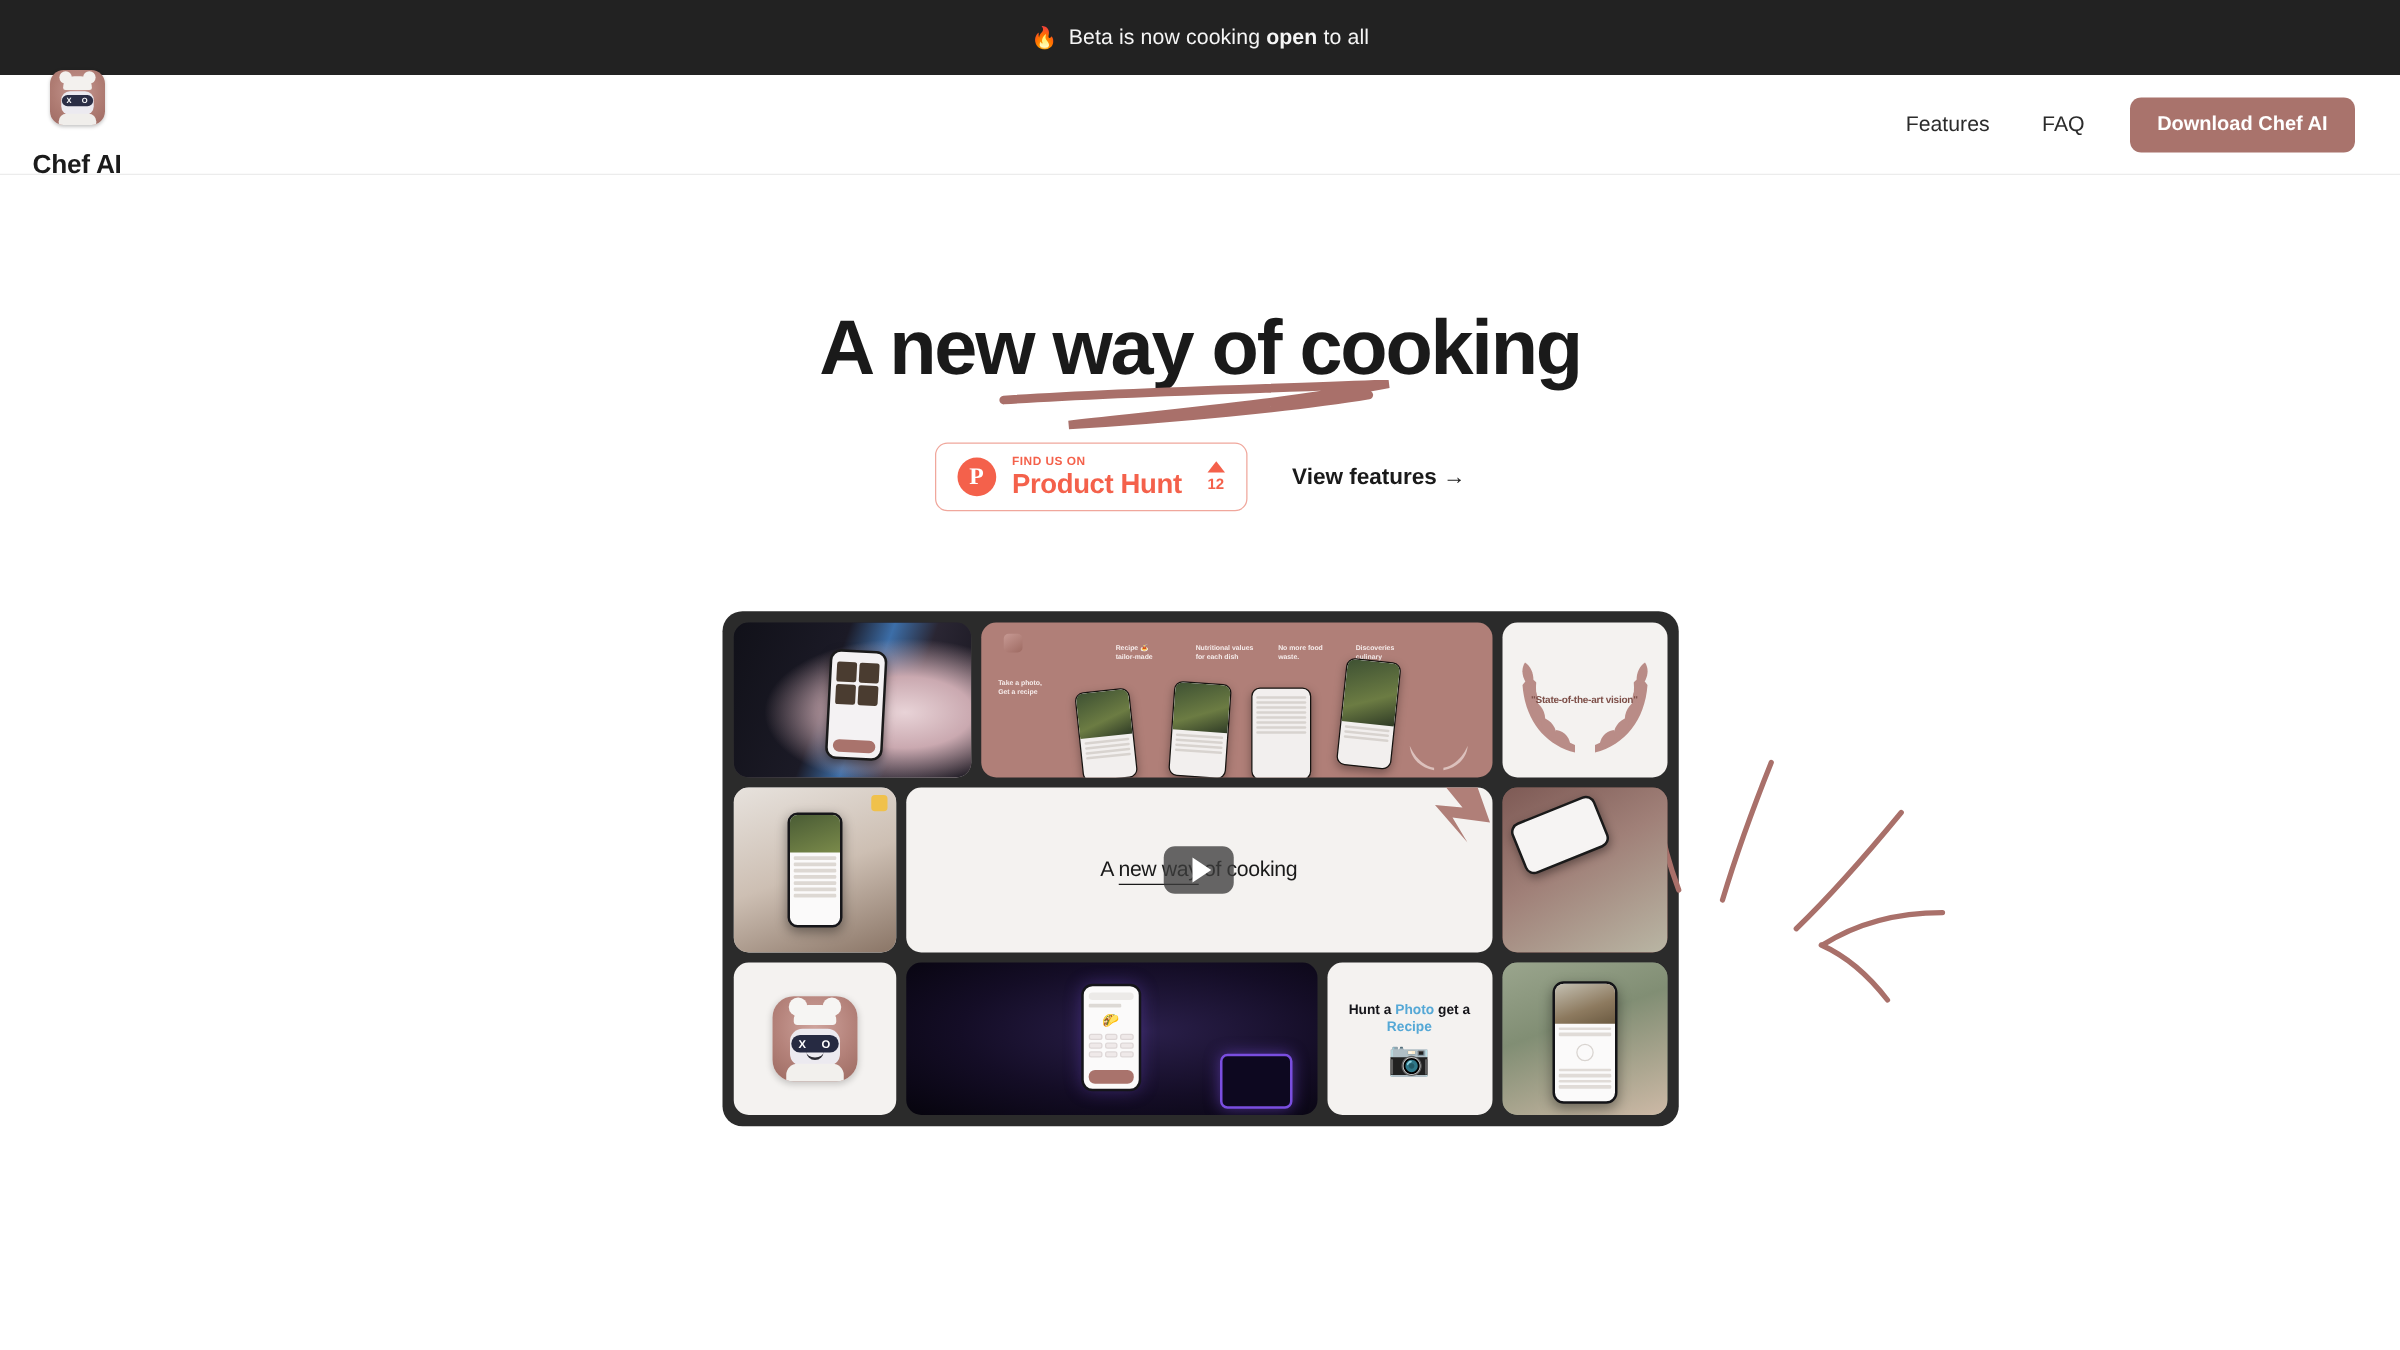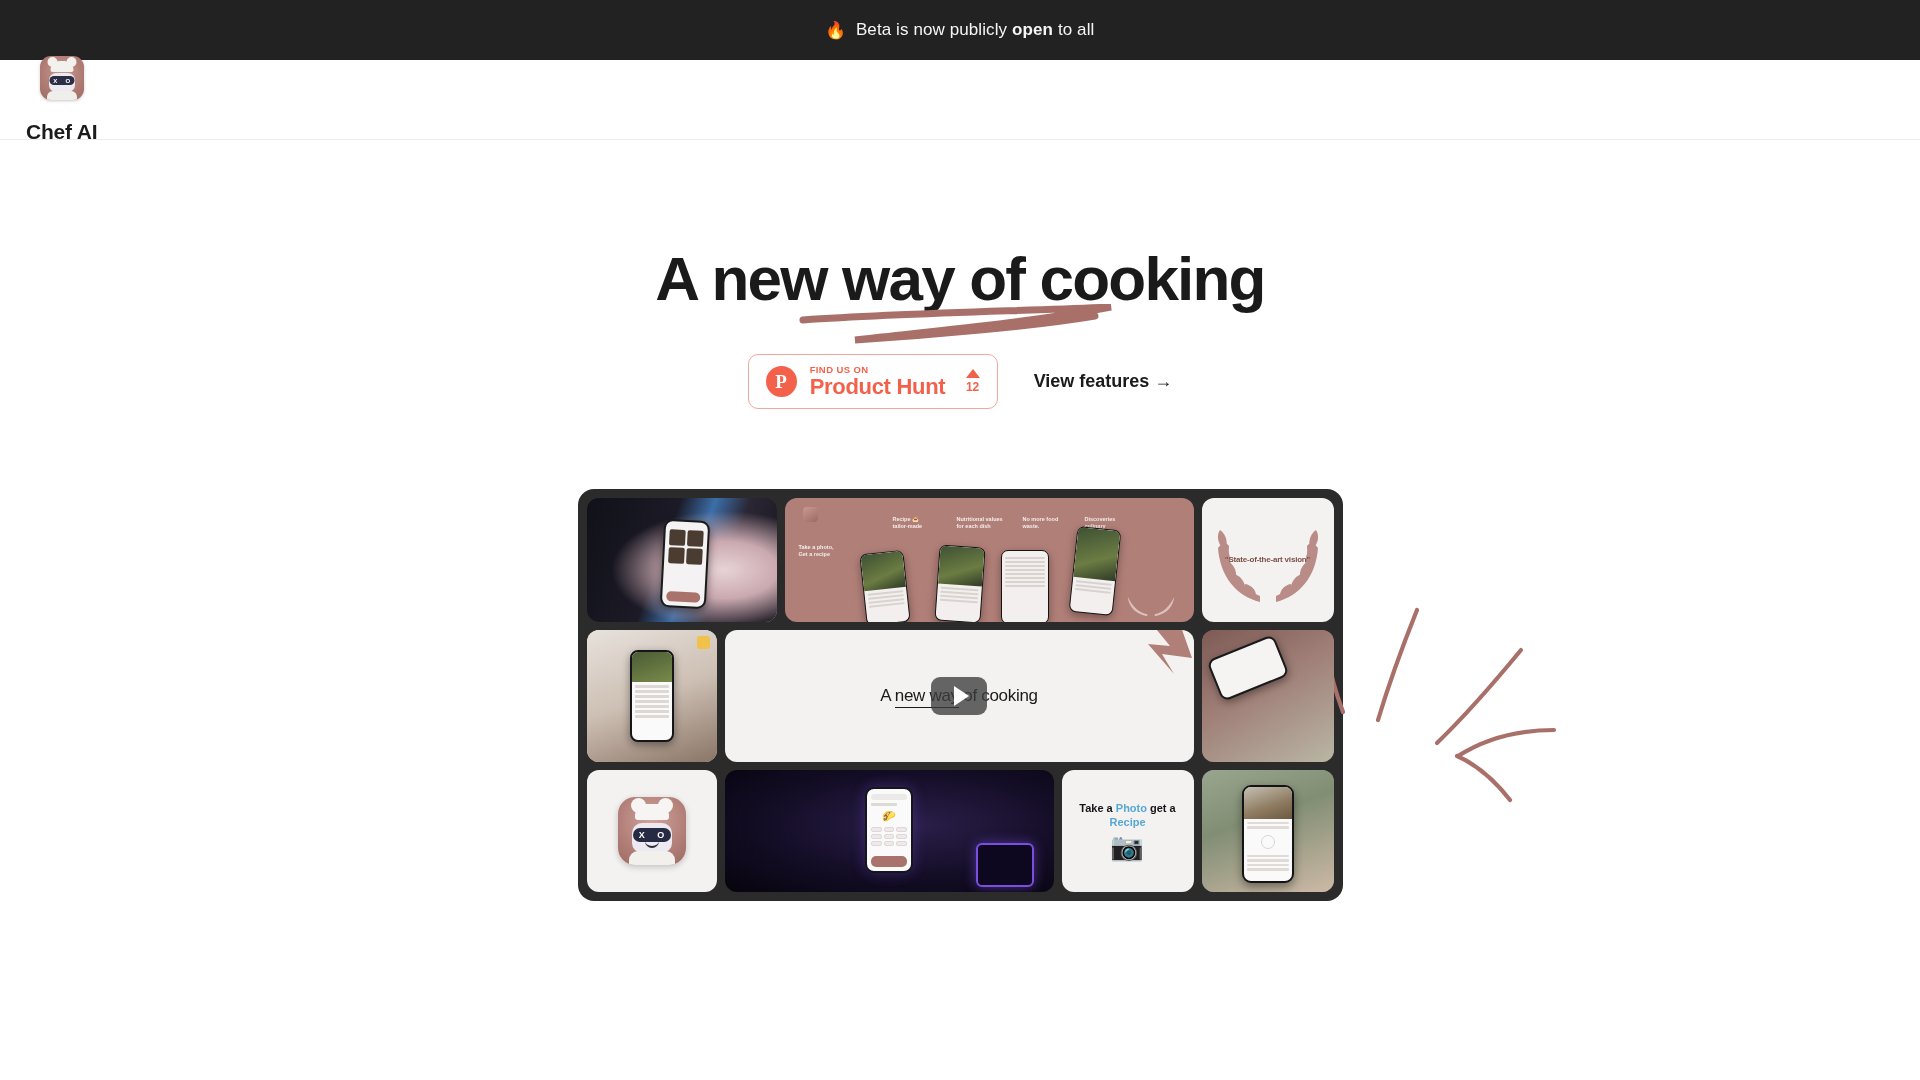--- a/index.html
+++ b/index.html
@@ -276,37 +276,42 @@
   .t-hand-big .ph .txt { padding:3px; display:flex; flex-direction:column; gap:2px; }
   .t-hand-big .ph .txt i { height:2.5px; background:#e0dbd7; border-radius:1px; }
   .t-hand-big .ph .circ { margin:3px auto; width:14px; height:14px; border-radius:50%;
     border:1.5px solid #d9d4d0; }
 </style>
 </head>
 <body>
 
 <div class="banner">
   <span class="flame">🔥</span>
-  <span>Beta is now publicly</span>&nbsp;<b>open</b>&nbsp;<span>to all</span>
+  <span>Beta is now cooking</span>&nbsp;<b>open</b>&nbsp;<span>to all</span>
 </div>
 
 <div class="header">
   <div class="brand">
     <div class="logo-mark">
       <div class="hat"></div>
       <div class="head"></div>
       <div class="visor">
           <span>X</span>
           <span>O</span>
         </div>
       <div class="body"></div>
     </div>
     <span class="brand-name">Chef AI</span>
   </div>
 
+  <div class="nav">
+    <a class="nav-link">Features</a>
+    <a class="nav-link">FAQ</a>
+    <button class="cta-btn">Download Chef AI</button>
+  </div>
 </div>
 
 <div class="hero">
 
   <svg class="sparks" viewBox="0 0 270 230">
     <g stroke="#a9706a" stroke-width="4.2" stroke-linecap="round" fill="none">
       <path d="M22,65 C26,90 32,108 38,124"></path>
       <path d="M112,22 C96,62 82,102 73,132"></path>
       <path d="M216,62 C188,96 160,128 132,155"></path>
       <path d="M249,142 C210,142 178,152 153,168"></path>
@@ -497,21 +502,21 @@
                 <i></i>
                 <i></i>
                 <i></i>
               </div>
             <div class="cta"></div>
           </div>
           <div class="console"></div>
         </div>
 
         <div class="tile t-photo">
-          <div class="line"><span>Take a </span><span class="blue">Photo</span><span> get a</span><br><span class="blue">Recipe</span></div>
+          <div class="line"><span>Hunt a </span><span class="blue">Photo</span><span> get a</span><br><span class="blue">Recipe</span></div>
           <div class="cam">📷</div>
         </div>
 
         <div class="tile t-hand-big">
           <div class="bg"></div>
           <div class="ph">
             <div class="food"></div>
             <div class="txt">
                 <i></i>
                 <i></i>

